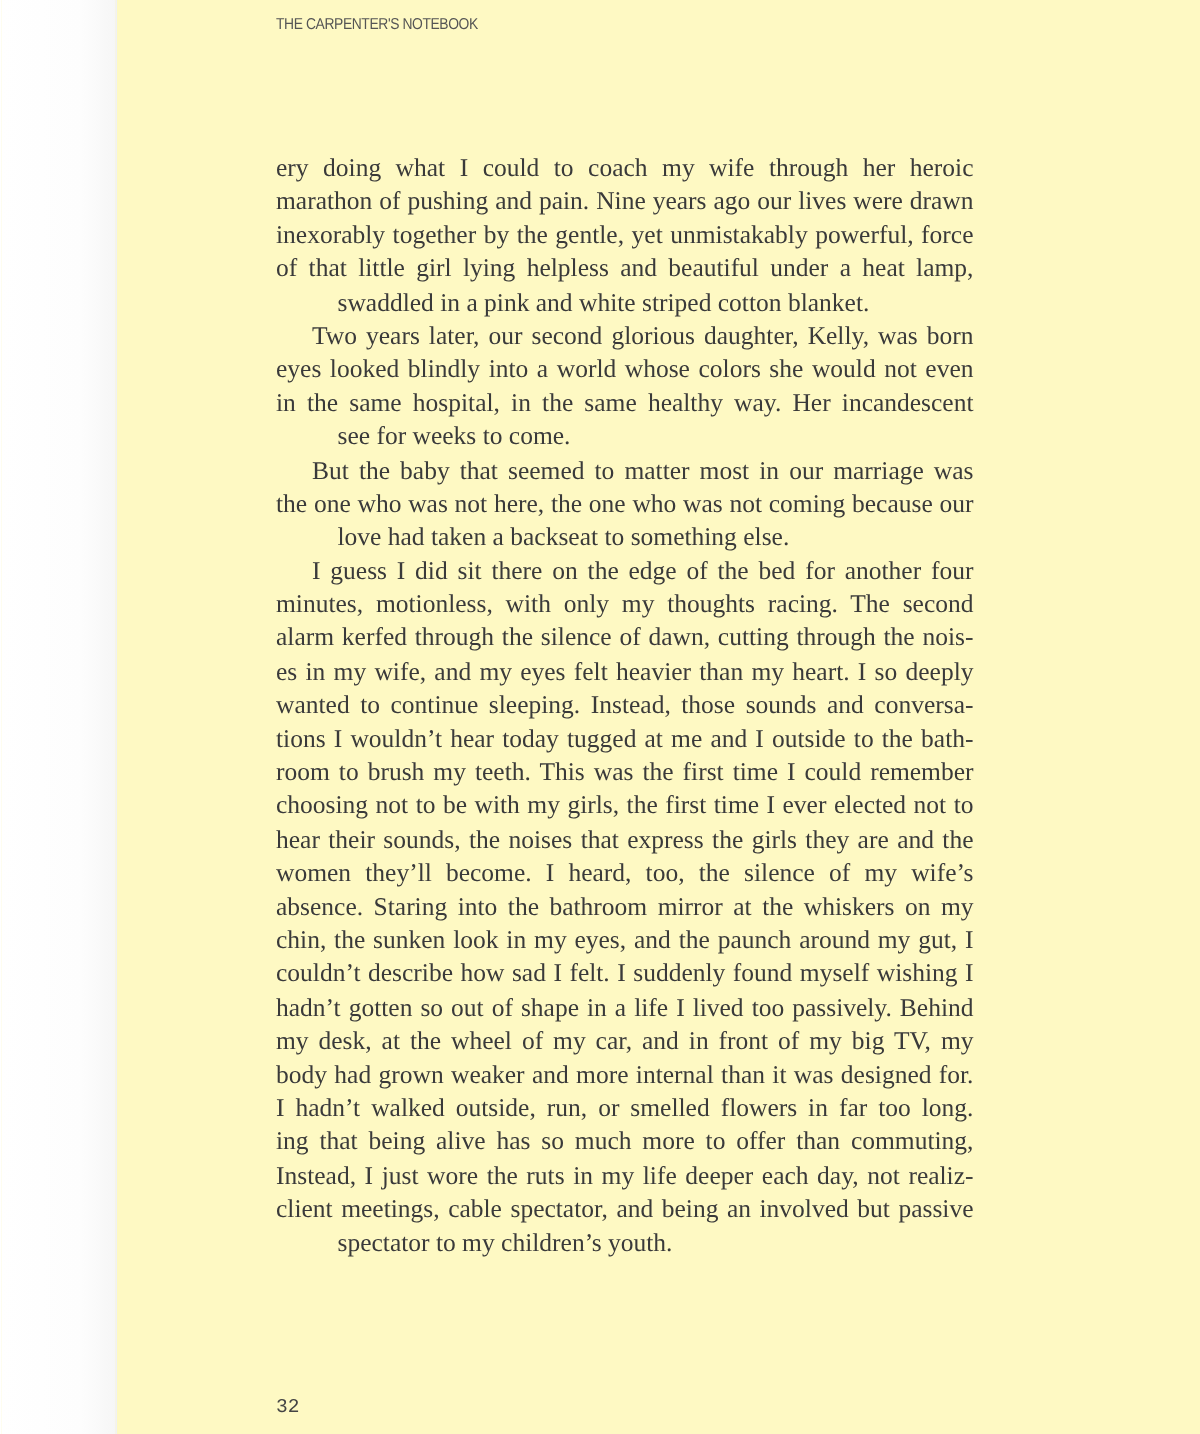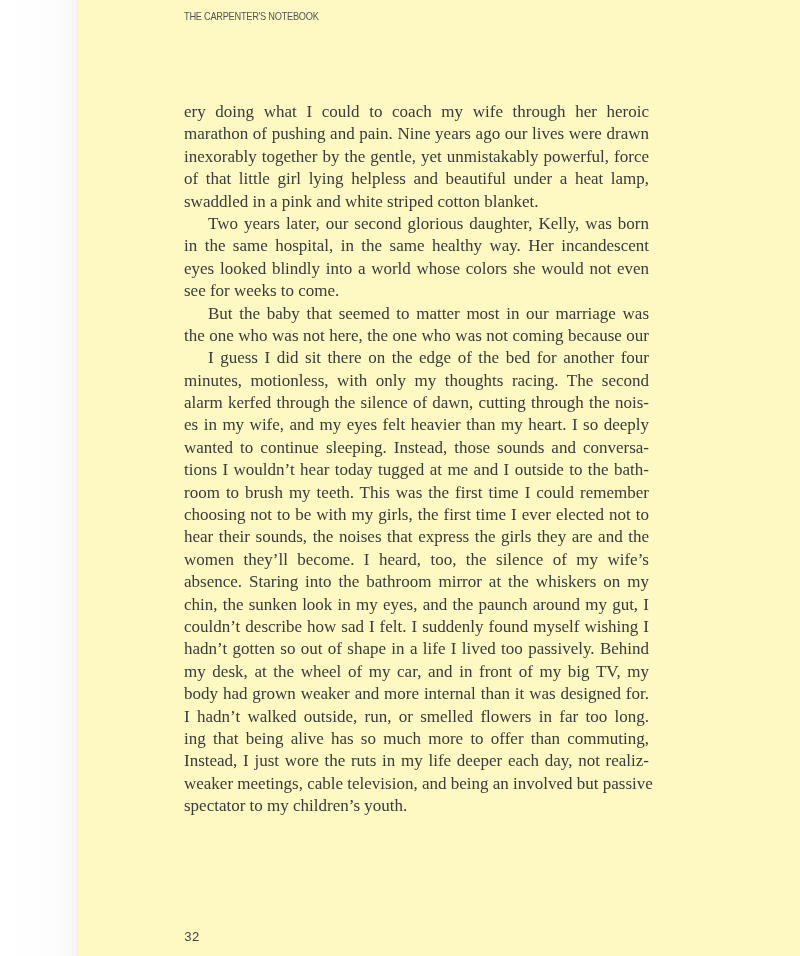--- a/index.html
+++ b/index.html
@@ -55,20 +55,21 @@
     .line {
       display: block;
       height: 22.4px;
       line-height: 22.4px;
       white-space: nowrap;
       text-align: justify;
       text-align-last: justify;
     }
     .line.last {
       text-align-last: left;
+      margin-left: 41px;
     }
     .line.indent {
       padding-left: 24px;
     }
     .folio {
       position: absolute;
       left: 183px;
       top: 930px;
       font-family: Liberation Mono, monospace;
       font-size: 13px;
@@ -89,28 +90,29 @@
     <div>
       <span class="line">ery doing what I could to coach my wife through her heroic</span>
       <span class="line">marathon of pushing and pain. Nine years ago our lives were drawn</span>
       <span class="line">inexorably together by the gentle, yet unmistakably powerful, force</span>
       <span class="line">of that little girl lying helpless and beautiful under a heat lamp,</span>
       <span class="line last">swaddled in a pink and white striped cotton blanket.</span>
     </div>
 
     <div>
       <span class="line indent">Two years later, our second glorious daughter, Kelly, was born</span>
+      <span class="line">eyes looked blindly into a world whose colors she would not even</span>
       <span class="line">in the same hospital, in the same healthy way. Her incandescent</span>
-      <span class="line">eyes looked blindly into a world whose colors she would not even</span>
       <span class="line last">see for weeks to come.</span>
     </div>
 
     <div>
       <span class="line indent">But the baby that seemed to matter most in our marriage was</span>
       <span class="line">the one who was not here, the one who was not coming because our</span>
+      <span class="line last">love had taken a backseat to something else.</span>
     </div>
 
     <div>
       <span class="line indent">I guess I did sit there on the edge of the bed for another four</span>
       <span class="line">minutes, motionless, with only my thoughts racing. The second</span>
       <span class="line">alarm kerfed through the silence of dawn, cutting through the nois-</span>
       <span class="line">es in my wife, and my eyes felt heavier than my heart. I so deeply</span>
       <span class="line">wanted to continue sleeping. Instead, those sounds and conversa-</span>
       <span class="line">tions I wouldn’t hear today tugged at me and I outside to the bath-</span>
       <span class="line">room to brush my teeth. This was the first time I could remember</span>
@@ -119,19 +121,19 @@
       <span class="line">women they’ll become. I heard, too, the silence of my wife’s</span>
       <span class="line">absence. Staring into the bathroom mirror at the whiskers on my</span>
       <span class="line">chin, the sunken look in my eyes, and the paunch around my gut, I</span>
       <span class="line">couldn’t describe how sad I felt. I suddenly found myself wishing I</span>
       <span class="line">hadn’t gotten so out of shape in a life I lived too passively. Behind</span>
       <span class="line">my desk, at the wheel of my car, and in front of my big TV, my</span>
       <span class="line">body had grown weaker and more internal than it was designed for.</span>
       <span class="line">I hadn’t walked outside, run, or smelled flowers in far too long.</span>
       <span class="line">ing that being alive has so much more to offer than commuting,</span>
       <span class="line">Instead, I just wore the ruts in my life deeper each day, not realiz-</span>
-      <span class="line">weaker meetings, cable television, and being an involved but passive</span>
+      <span class="line">client meetings, cable spectator, and being an involved but passive</span>
       <span class="line last">spectator to my children’s youth.</span>
     </div>
   </div>
 
   <div class="folio">32</div>
 </div>
 
 </body></html>

